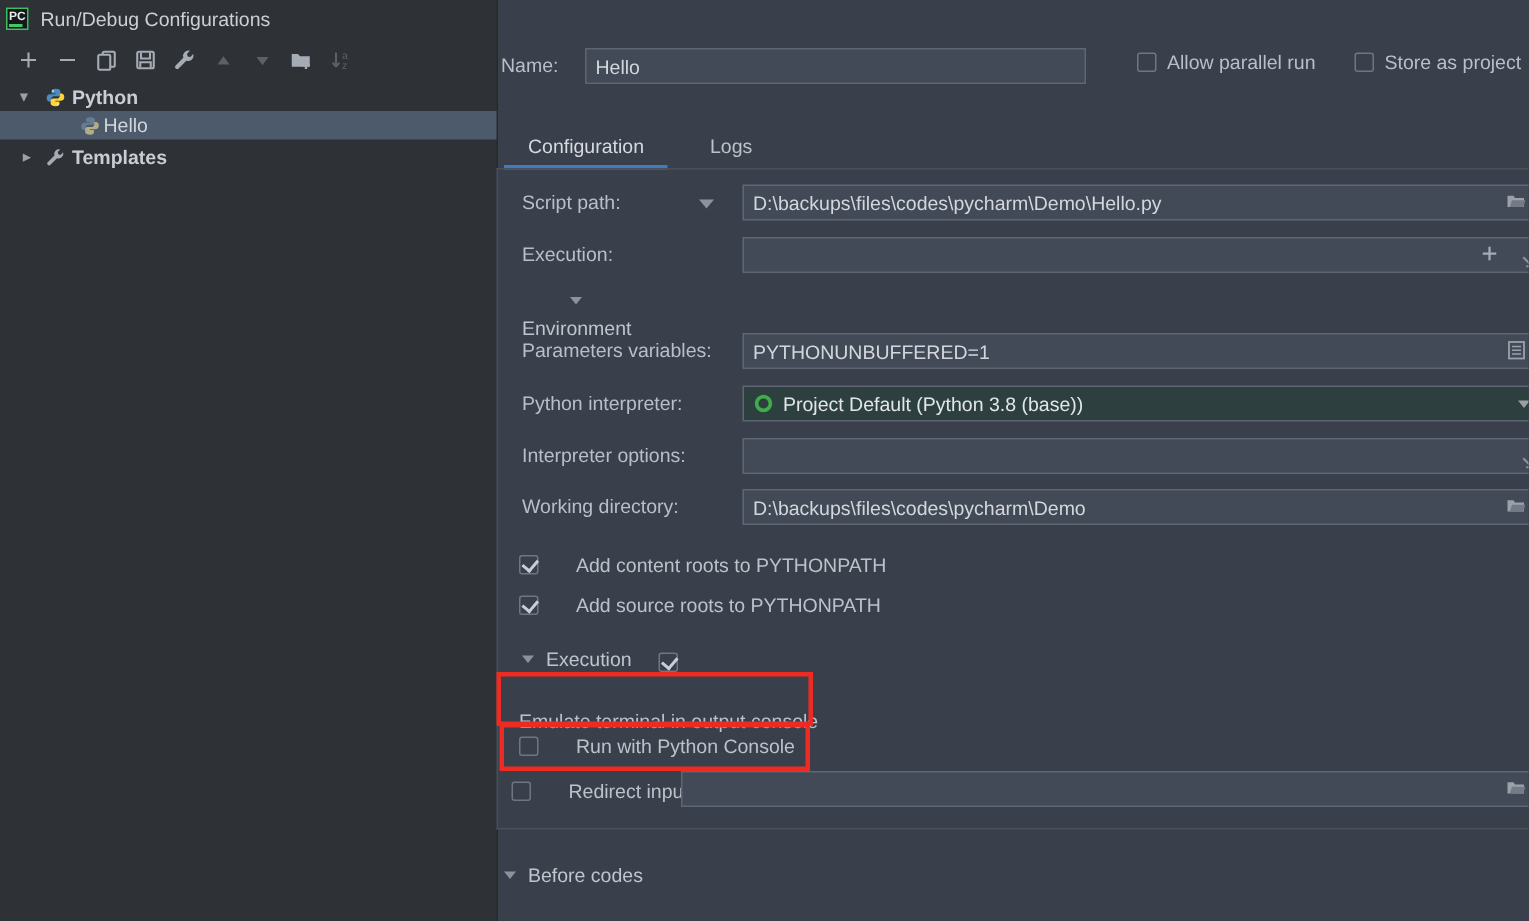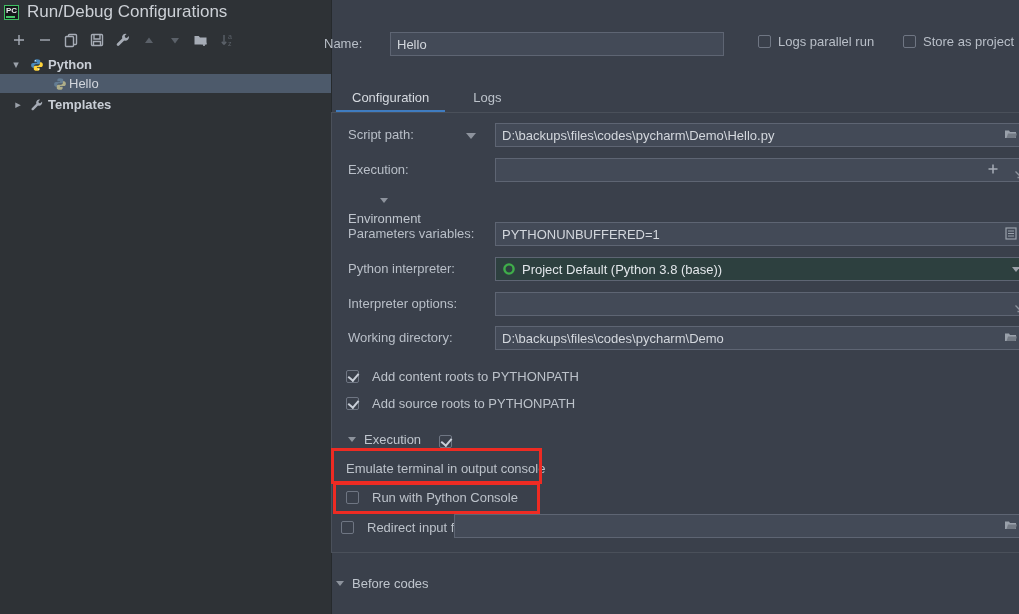--- a/index.html
+++ b/index.html
@@ -11,39 +11,39 @@
     -webkit-font-smoothing:antialiased;
   }
   .abs{position:absolute;}
 
   
   .left-panel{left:0;top:0;width:331px;height:614px;background:#2e3236;border-right:1px solid #262a2d;}
   .titlebar{left:0;top:0;width:331px;height:24px;display:flex;align-items:center;gap:8px;padding-left:4px;}
   .pc-logo{width:15px;height:15px;background:#15181a;border:1px solid #3fbf62;display:flex;flex-direction:column;align-items:flex-start;justify-content:space-between;box-sizing:border-box;}
   .pc-logo .pc-txt{color:#e8ebee;font-size:8px;font-weight:bold;line-height:9px;padding-left:1px;letter-spacing:0;}
   .pc-logo .pc-bar{width:9px;height:2px;background:#45c468;margin:0 0 1px 1px;}
-  .title-text{color:#ccd0d6;font-size:17px;}
+  .title-text{color:#ccd0d6;font-size:13px;}
 
   .toolbar{left:6px;top:28px;height:24px;display:flex;align-items:center;}
   .tb-btn{width:26px;height:22px;display:flex;align-items:center;justify-content:center;}
   .tb-btn svg{display:block;}
   .ic{stroke:#a6acb6;fill:none;stroke-width:1.4;}
   .ic-fill{fill:#a6acb6;}
   .disabled .ic{stroke:#5b6169;}
   .disabled .ic-fill{fill:#5b6169;}
   .disabled text{fill:#5b6169 !important;}
 
   .tree-row{left:0;width:331px;height:19px;display:flex;align-items:center;}
   .tree-row.selected{background:#4d5a6b;}
   .chev{color:#9ba1aa;font-size:11px;width:12px;text-align:center;}
   .tree-label{font-weight:bold;color:#c9ced6;margin-left:4px;}
   .tree-label.plain{font-weight:normal;color:#d2d6dc;margin-left:2px;}
   .tree-icon{width:14px;height:14px;flex:none;}
   .faded{opacity:.55;filter:saturate(.45) brightness(1.15);}
-  .name-label{position:absolute;left:324px;top:32px;height:24px;line-height:24px;color:#b9bfc8;}
+  .name-label{position:absolute;left:334px;top:32px;height:24px;line-height:24px;color:#b9bfc8;}
   .txt-input{
     box-sizing:border-box;height:24px;background:#434a57;border:1px solid #5e6573;
     color:#d3d7dd;font-size:13px;font-family:"Liberation Sans","DejaVu Sans",sans-serif;
     padding:0 6px;outline:none;border-radius:0;
   }
   .hdr-cb{position:absolute;top:34px;display:flex;align-items:center;gap:7px;}
   .cb{width:13px;height:13px;box-sizing:border-box;border:1px solid #6f7683;border-radius:2px;background:transparent;position:relative;flex:none;}
   .cb.checked::after{
     content:"";position:absolute;left:3px;top:0px;width:5px;height:8px;
     border:solid #c9cfd8;border-width:0 2px 2px 0;transform:rotate(40deg);
@@ -56,21 +56,21 @@
   .tab + .tab{margin-left:12px;}
 
   .content-panel{left:331px;top:112px;width:688px;height:441px;border:1px solid #4a505a;border-right:none;box-sizing:border-box;}
 
   .frow-label{position:absolute;left:348px;height:24px;line-height:24px;color:#b9bfc8;}
   .ffield{position:absolute;left:495px;width:530px;}
   .ffield .txt-input{width:100%;padding-right:22px;}
   .field-icon{position:absolute;top:5px;right:8px;}
   .sec-hdr{position:absolute;left:348px;display:flex;align-items:center;gap:8px;height:16px;color:#bfc5cd;}
   .tri-down{width:0;height:0;border-left:4px solid transparent;border-right:4px solid transparent;border-top:5px solid #8d939d;}
-  .cb-row{position:absolute;display:flex;align-items:center;gap:13px;height:16px;justify-content:space-between;}
+  .cb-row{position:absolute;display:flex;align-items:center;gap:25px;height:16px;justify-content:space-between;}
   .cb-row .cb-label{color:#bcc2ca;}
 
   .combo{
     position:absolute;left:495px;width:530px;height:24px;box-sizing:border-box;
     background:#2d403f;border:1px solid #5e6573;display:flex;align-items:center;gap:6px;padding:0 6px;
   }
   .combo-main{color:#e2e6ea;white-space:nowrap;}
   .combo-path{color:#7c8591;white-space:nowrap;}
   .combo-arrow{position:absolute;right:4px;top:9px;width:0;height:0;border-left:4px solid transparent;border-right:4px solid transparent;border-top:5px solid #9aa0a8;}
 
@@ -170,21 +170,21 @@
     <path fill="#a6acb6" d="M13.8 4a3.6 3.6 0 0 1-4.6 4.5L4.1 13.6c-.55.55-1.45.55-2 0s-.55-1.45 0-2L7.2 6.5a3.6 3.6 0 0 1 4.4-4.6L9.7 3.8l.4 1.8 1.8.4 1.9-2z"></path>
   </svg>
   <span class="tree-label">Templates</span>
 </div>
 
 <div class="name-label">Name:</div>
 <input class="abs txt-input" style="left: 390px; top: 32px; width: 334px;" value="Hello">
 
 <div class="hdr-cb" style="left:758px;">
   <span class="cb"></span>
-  <span class="cb-label">Logs parallel run</span>
+  <span class="cb-label">Allow parallel run</span>
 </div>
 <div class="hdr-cb" style="left:903px;">
   <span class="cb"></span>
   <span class="cb-label">Store as project</span>
 </div>
 
 <div class="abs tabs">
   <div class="tab active">Configuration</div>
   <div class="tab">Logs</div>
 </div>

